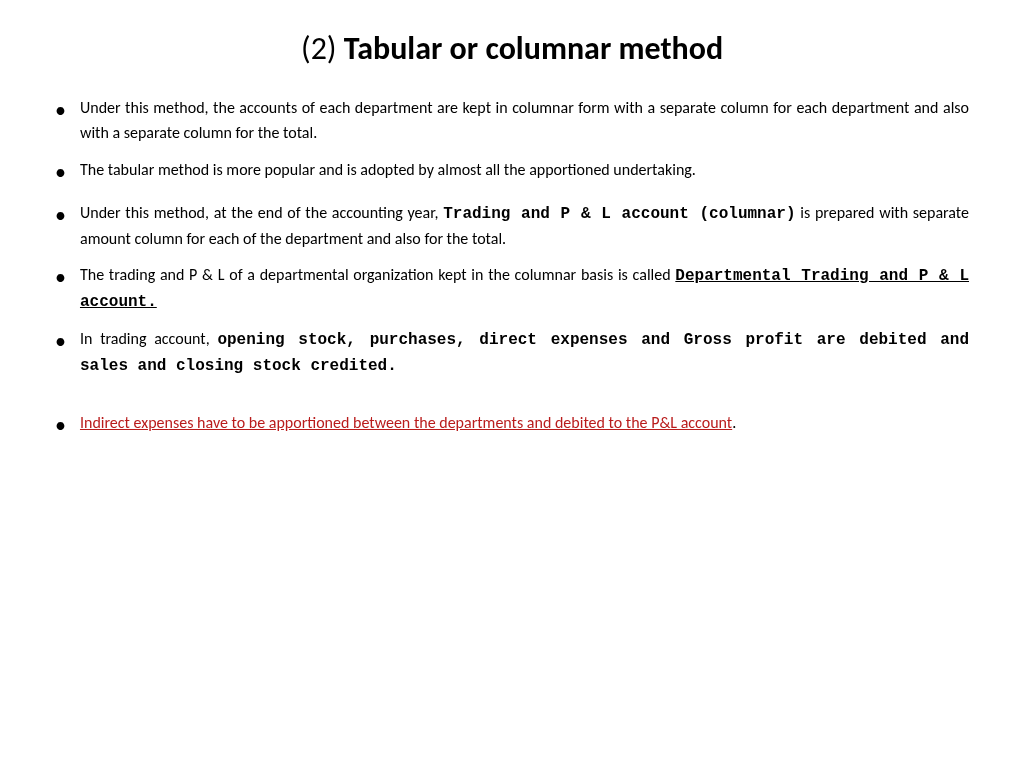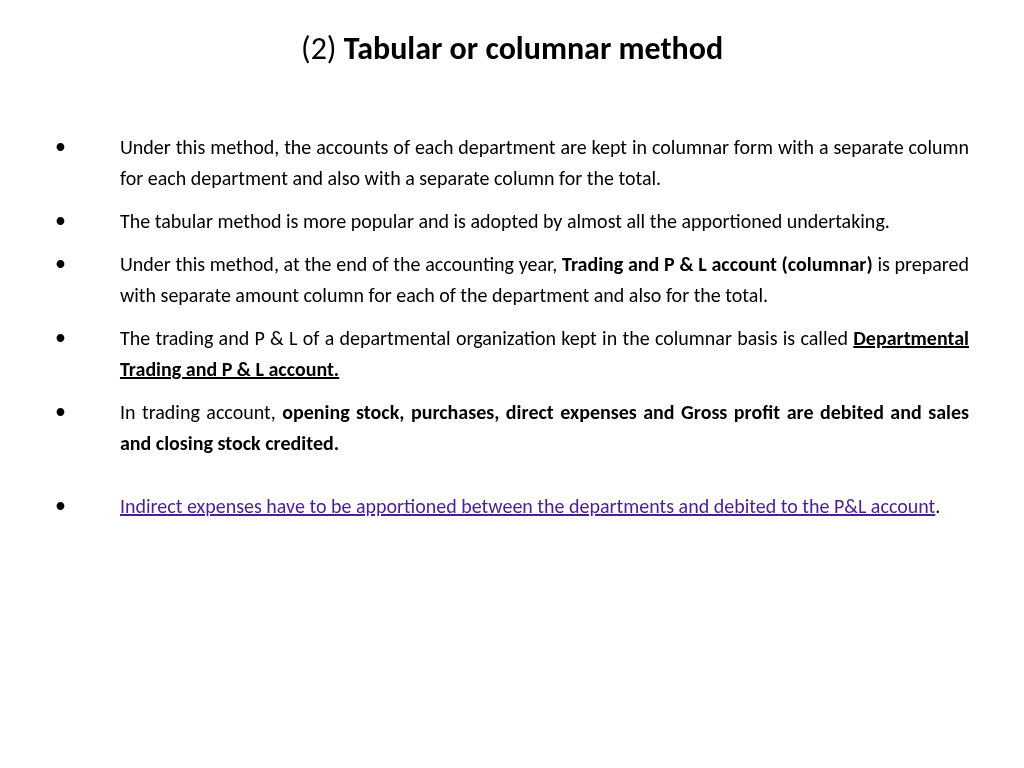--- a/index.html
+++ b/index.html
@@ -19,21 +19,20 @@
       justify-content: center;
     }
 
     .slide {
       width: 1024px;
       height: 768px;
       background: #ffffff;
       padding: 30px 55px 30px 55px;
       display: flex;
       flex-direction: column;
-      gap: 36px;
     }
 
     .slide-title {
       text-align: center;
       font-size: 32px;
       font-weight: normal;
       color: #000000;
       margin-bottom: 28px;
       line-height: 1.2;
     }
@@ -60,38 +59,38 @@
     .bullet-dot {
       font-size: 22px;
       line-height: 1.4;
       margin-right: 14px;
       margin-top: 0px;
       flex-shrink: 0;
       color: #000;
     }
 
     .bullet-text {
-      font-size: 20px;
+      font-size: 16px;
       line-height: 1.55;
       color: #000000;
       text-align: justify;
       flex: 1;
-      margin-left: 40px;
     }
 
     .bullet-text strong {
       font-weight: bold;
+      font-family: Liberation Mono, monospace;
     }
 
     .bullet-text u {
       text-decoration: underline;
     }
 
     .red-text {
-      color: #4c1d95;
+      color: #b91c1c;
       text-decoration: underline;
     }
 
     .spacer {
       height: 20px;
     }
   </style>
 </head>
 <body>
 

